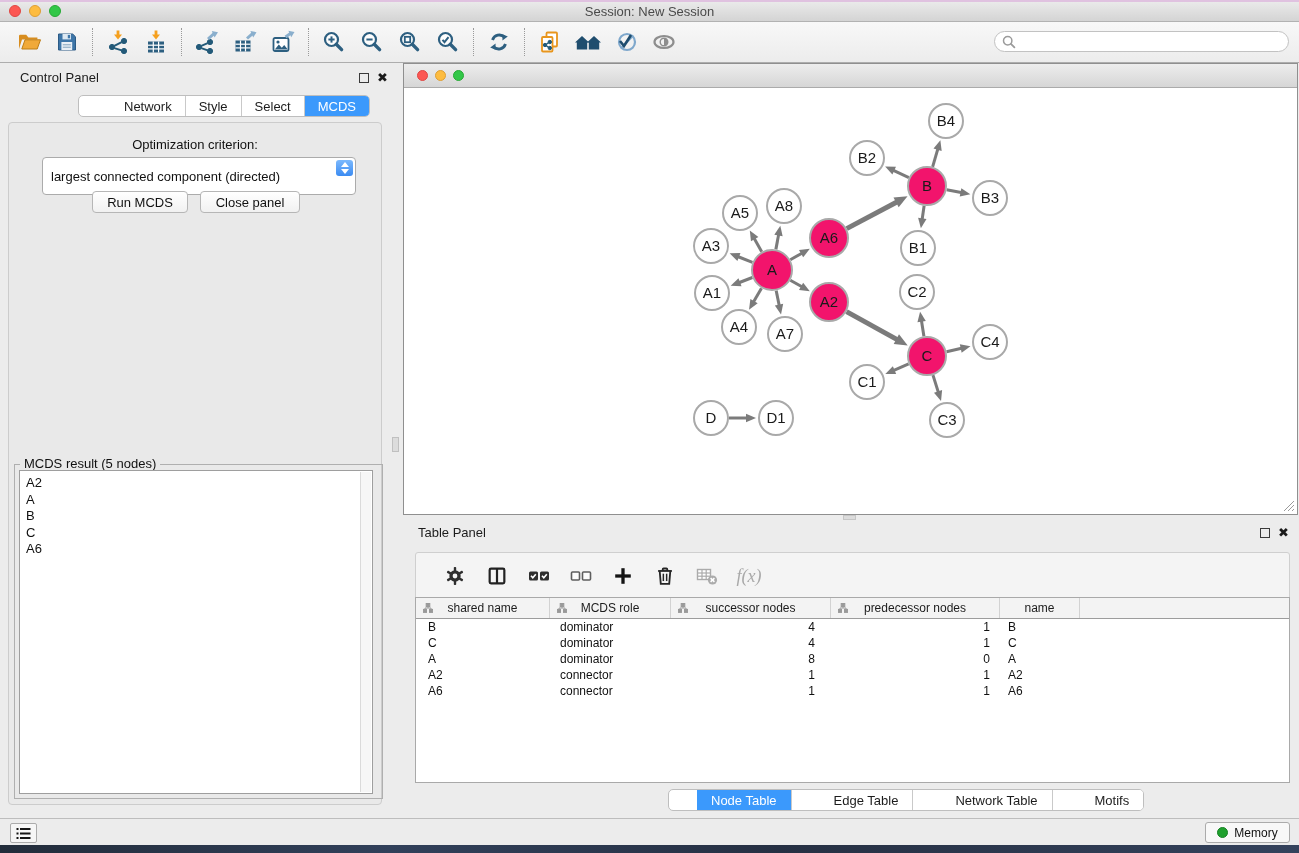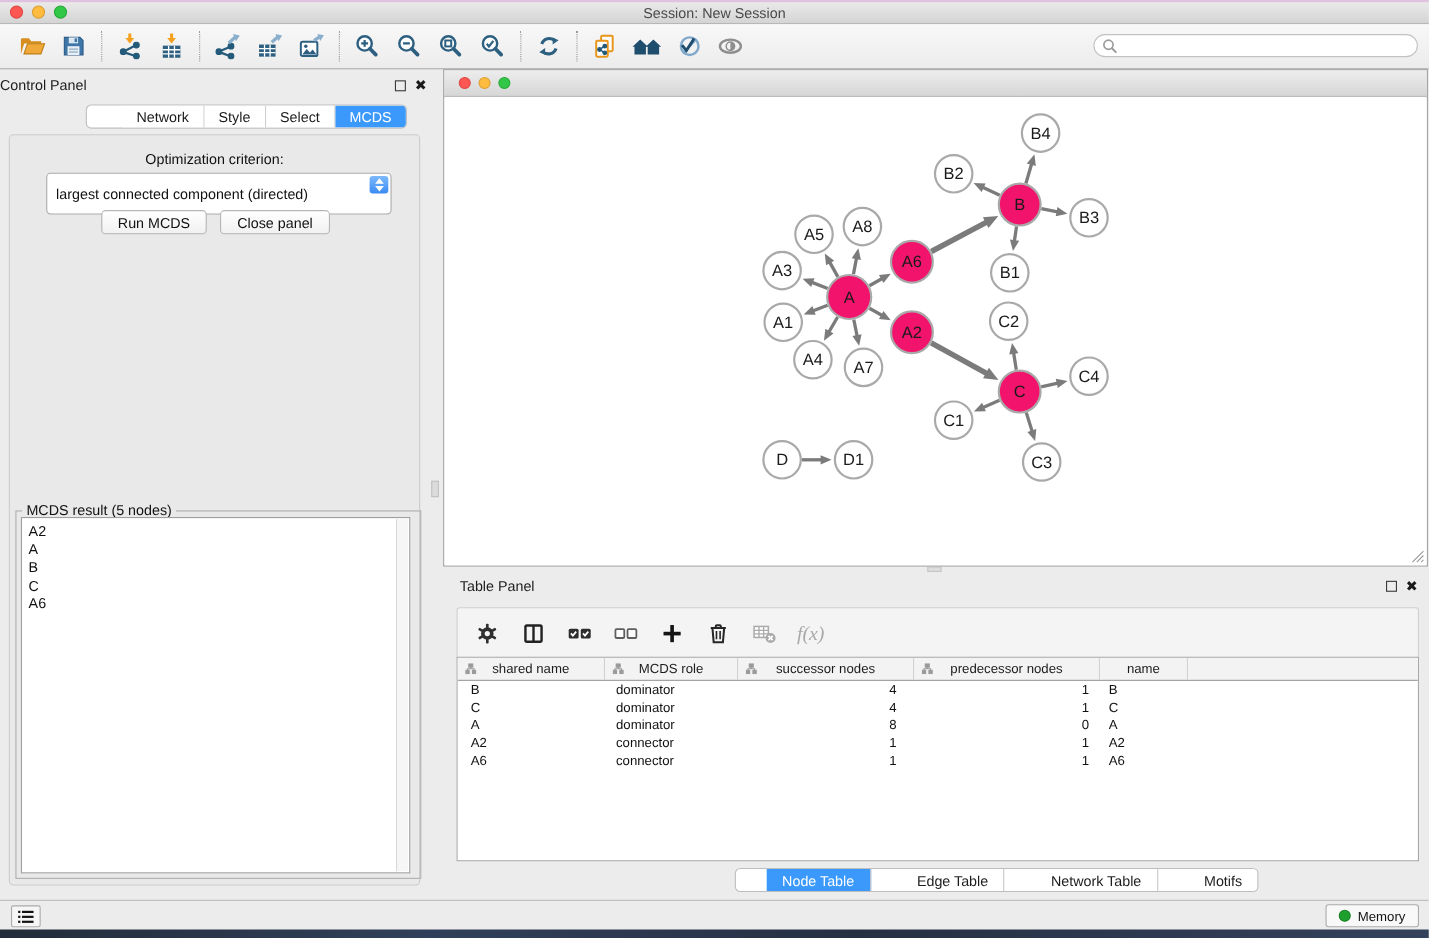--- a/index.html
+++ b/index.html
@@ -23,21 +23,21 @@
     background:linear-gradient(#F8F8F8,#ECECEC); border-bottom:1px solid #ADADAD;
     display:flex; align-items:center; padding-left:10px; }
   .tbtn { width:38px; height:34px; display:flex; align-items:center; justify-content:center; background:transparent; border:none; cursor:pointer; }
   .tbtn svg { display:block; }
   .tsep { width:1px; height:28px; margin:0 6px; border-left:1px dotted #9a9a9a; }
   .searchbox { position:absolute; right:10px; top:9px; width:295px; height:21px; background:#fff;
     border:1px solid #C2C2C2; border-radius:11px; display:flex; align-items:center; padding-left:7px; }
   .searchbox input { border:none; outline:none; flex:1; font-size:12px; height:16px; background:transparent; }
 
   
-  .cp-title { position:absolute; left:0; top:70px; font-size:13px; color:#1c1c1c; }
+  .cp-title { position:absolute; left:20px; top:70px; font-size:13px; color:#1c1c1c; }
   .panel-float { position:absolute; width:10px; height:10px; border:1.6px solid #3a3a3a; background:transparent; }
   .panel-close { position:absolute; font-size:13px; font-weight:bold; color:#1a1a1a; line-height:12px; }
   .cp-float { left:359px; top:73px; } .cp-close { left:377px; top:72px; }
 
   .seg { position:absolute; display:flex; height:22px; border:1px solid #BEBEBE; border-radius:5px;
     overflow:hidden; background:#fff; font-size:13px; color:#1c1c1c; }
   .seg > div { display:flex; align-items:center; padding:0 13px; border-right:1px solid #C9C9C9; cursor:pointer; background:#fff; }
   .seg > div:last-child { border-right:none; }
   .seg > div.active { background:#3B99FC; color:#fff; }
   .cp-tabs { left:78px; top:95px;padding-left:32px; }
@@ -78,21 +78,21 @@
   .netwin .light { width:11px; height:11px; }
   .net-title { position:absolute; left:0; right:0; top:5px; text-align:center; font-size:13px; color:#2e2e2e; }
   .net-canvas { position:absolute; left:0; top:25px; right:0; bottom:0; background:#fff; }
   .net-grip { position:absolute; right:2px; bottom:2px; }
 
   
   .tp-title { position:absolute; left:418px; top:525px; font-size:13px; color:#1c1c1c; }
   .tp-float { left:1260px; top:528px; } .tp-close { left:1278px; top:527px; }
   .tp-toolbar { position:absolute; left:415px; top:552px; width:875px; height:48px;
     background:#F4F4F4; border:1px solid #CFCFCF; border-radius:3px;
-    display:flex; align-items:center; gap:12px; padding-left:12px; }
+    display:flex; align-items:center; gap:12px; padding-left:24px; }
   .tp-btn { width:30px; height:30px; display:flex; align-items:center; justify-content:center; background:transparent; border:none; cursor:pointer; }
   .fx { font-family:"Liberation Serif","DejaVu Serif",serif; font-style:italic; font-size:18px; color:#A9A9A9; }
 
   .dtable { position:absolute; left:415px; top:597px; width:875px; height:186px; background:#fff; border:1px solid #A9A9A9; overflow:hidden; }
   .thead { display:flex; height:21px; background:#F3F3F3; border-bottom:1px solid #9C9C9C; }
   .th { position:relative; display:flex; align-items:center; justify-content:center; font-size:12px; color:#1c1c1c; border-right:1px solid #D2D2D2; }
   .th svg { position:absolute; left:7px; top:5px; }
   .th.filler { border-right:none; flex:1; }
   .trow { display:flex; height:16px; align-items:center; font-size:12px; color:#111; }
   .td { overflow:hidden; white-space:nowrap; }

